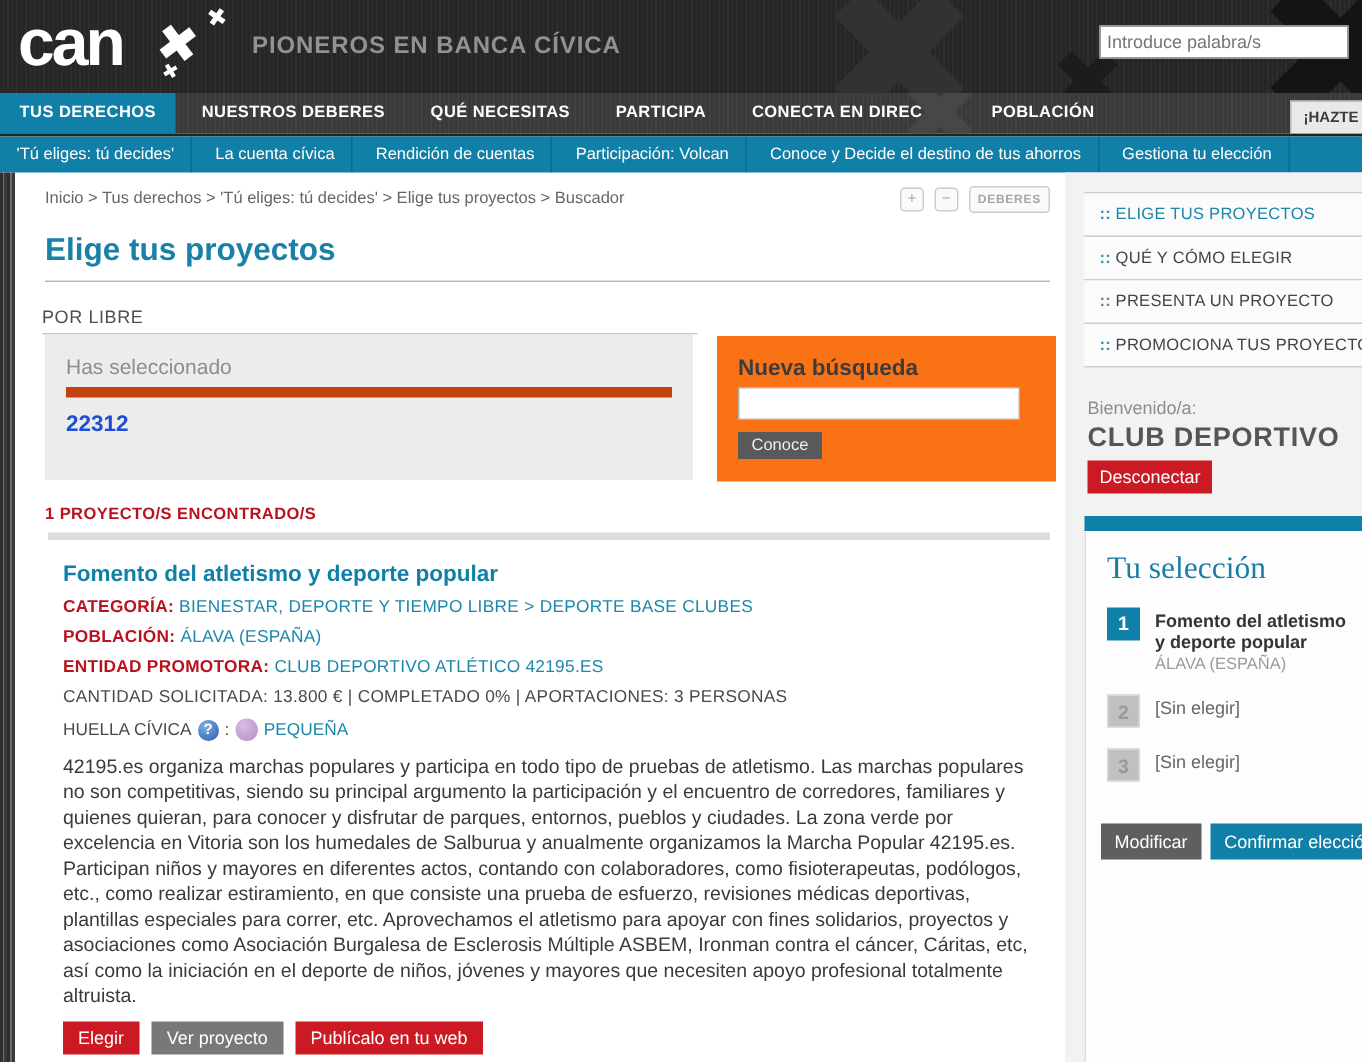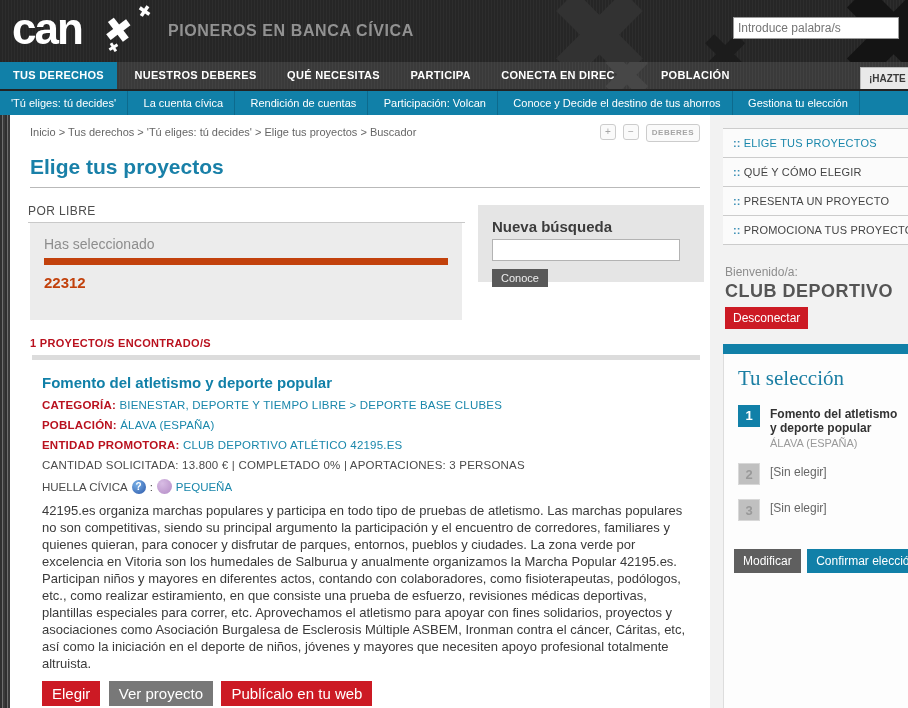--- a/index.html
+++ b/index.html
@@ -54,22 +54,22 @@
   .page-title{position:absolute;left:30px;top:155px;font-size:21px;font-weight:bold;color:#1980a8;}
   .title-rule{position:absolute;left:30px;top:187px;width:670px;border-bottom:1px solid #b9b9b9;}
 
   .por-libre{position:absolute;left:28px;top:204px;width:437px;font-size:12px;color:#4d4d4d;
     padding-bottom:4px;border-bottom:1px solid #c9c9c9;letter-spacing:.4px;}
 
   
   .sel-box{position:absolute;left:30px;top:223px;width:432px;height:97px;background:#ececec;}
   .sel-label{margin:13px 14px 0;font-size:14px;color:#8d8d8d;padding-bottom:6px;
     border-bottom:7px solid #c2410c;}
-  .sel-value{margin:9px 14px 0;font-size:15px;font-weight:bold;color:#c2410c;}
-  .search-box{position:absolute;left:478px;top:205px;width:226px;height:77px;background:#e5e5e5;}
+  .sel-value{margin:9px 14px 0;font-size:15px;font-weight:bold;color:#1d4ed8;}
+  .search-box{position:absolute;left:478px;top:224px;width:226px;height:97px;background:#f97316;}
   .ns-title{margin:13px 14px 4px;font-size:15px;font-weight:bold;color:#3c3c3c;}
   .ns-input{display:block;margin:4px 14px 6px;width:178px;height:18px;border:1px solid #b3b3b3;
     background:#fff;font-family:inherit;font-size:12px;padding:1px 4px;}
   .ns-btn{margin:2px 14px;display:inline-block;background:#595959;color:#eee;font-size:11px;
     padding:3px 9px;cursor:pointer;border:none;font-family:inherit;}
 
   .count{position:absolute;left:30px;top:337px;font-size:11px;font-weight:bold;color:#b9111e;
     letter-spacing:.3px;}
 
   
@@ -81,21 +81,21 @@
   .meta .val{color:#1a87ab;cursor:pointer;}
   .meta.plain{color:#4a4a4a;}
   .huella{font-size:11.5px;color:#4a4a4a;margin:2px 0 8px;display:flex;align-items:center;gap:4px;}
   .help-icon{display:inline-flex;width:14px;height:14px;border-radius:50%;cursor:pointer;
     background:radial-gradient(circle at 35% 30%,#7ab2e8,#2a56a8);color:#fff;font-size:10px;
     font-weight:bold;align-items:center;justify-content:center;}
   .dot-icon{display:inline-block;width:15px;height:15px;border-radius:50%;
     background:radial-gradient(circle at 35% 30%,#d8bce4,#b48cc6);}
   .huella .val{color:#1a87ab;cursor:pointer;}
   .desc{font-size:13px;color:#3a3a3a;line-height:17px;width:656px;margin:6px 0 9px;}
-  .card-btns .btn{display:inline-block;color:#fff;font-size:15px;padding:4px 10px;margin-right:4px;
+  .card-btns .btn{display:inline-block;color:#fff;font-size:12px;padding:4px 10px;margin-right:4px;
     cursor:pointer;border:none;font-family:inherit;}
   .btn-red{background:#cc1a24;}
   .btn-gray{background:#787878;}
 
   
   .sidebar{position:absolute;left:710px;top:115px;width:198px;height:593px;background:#f2f2f2;}
   .side-menu{position:absolute;left:13px;top:13px;width:200px;border-top:1px solid #ccc;}
   .side-item{height:28px;line-height:28px;background:#fbfbfb;border-bottom:1px solid #ccc;
     font-size:11px;color:#444;padding-left:10px;cursor:pointer;letter-spacing:.2px;white-space:nowrap;}
   .side-item .bullet{color:#3c8fb5;font-weight:bold;margin-right:3px;}

